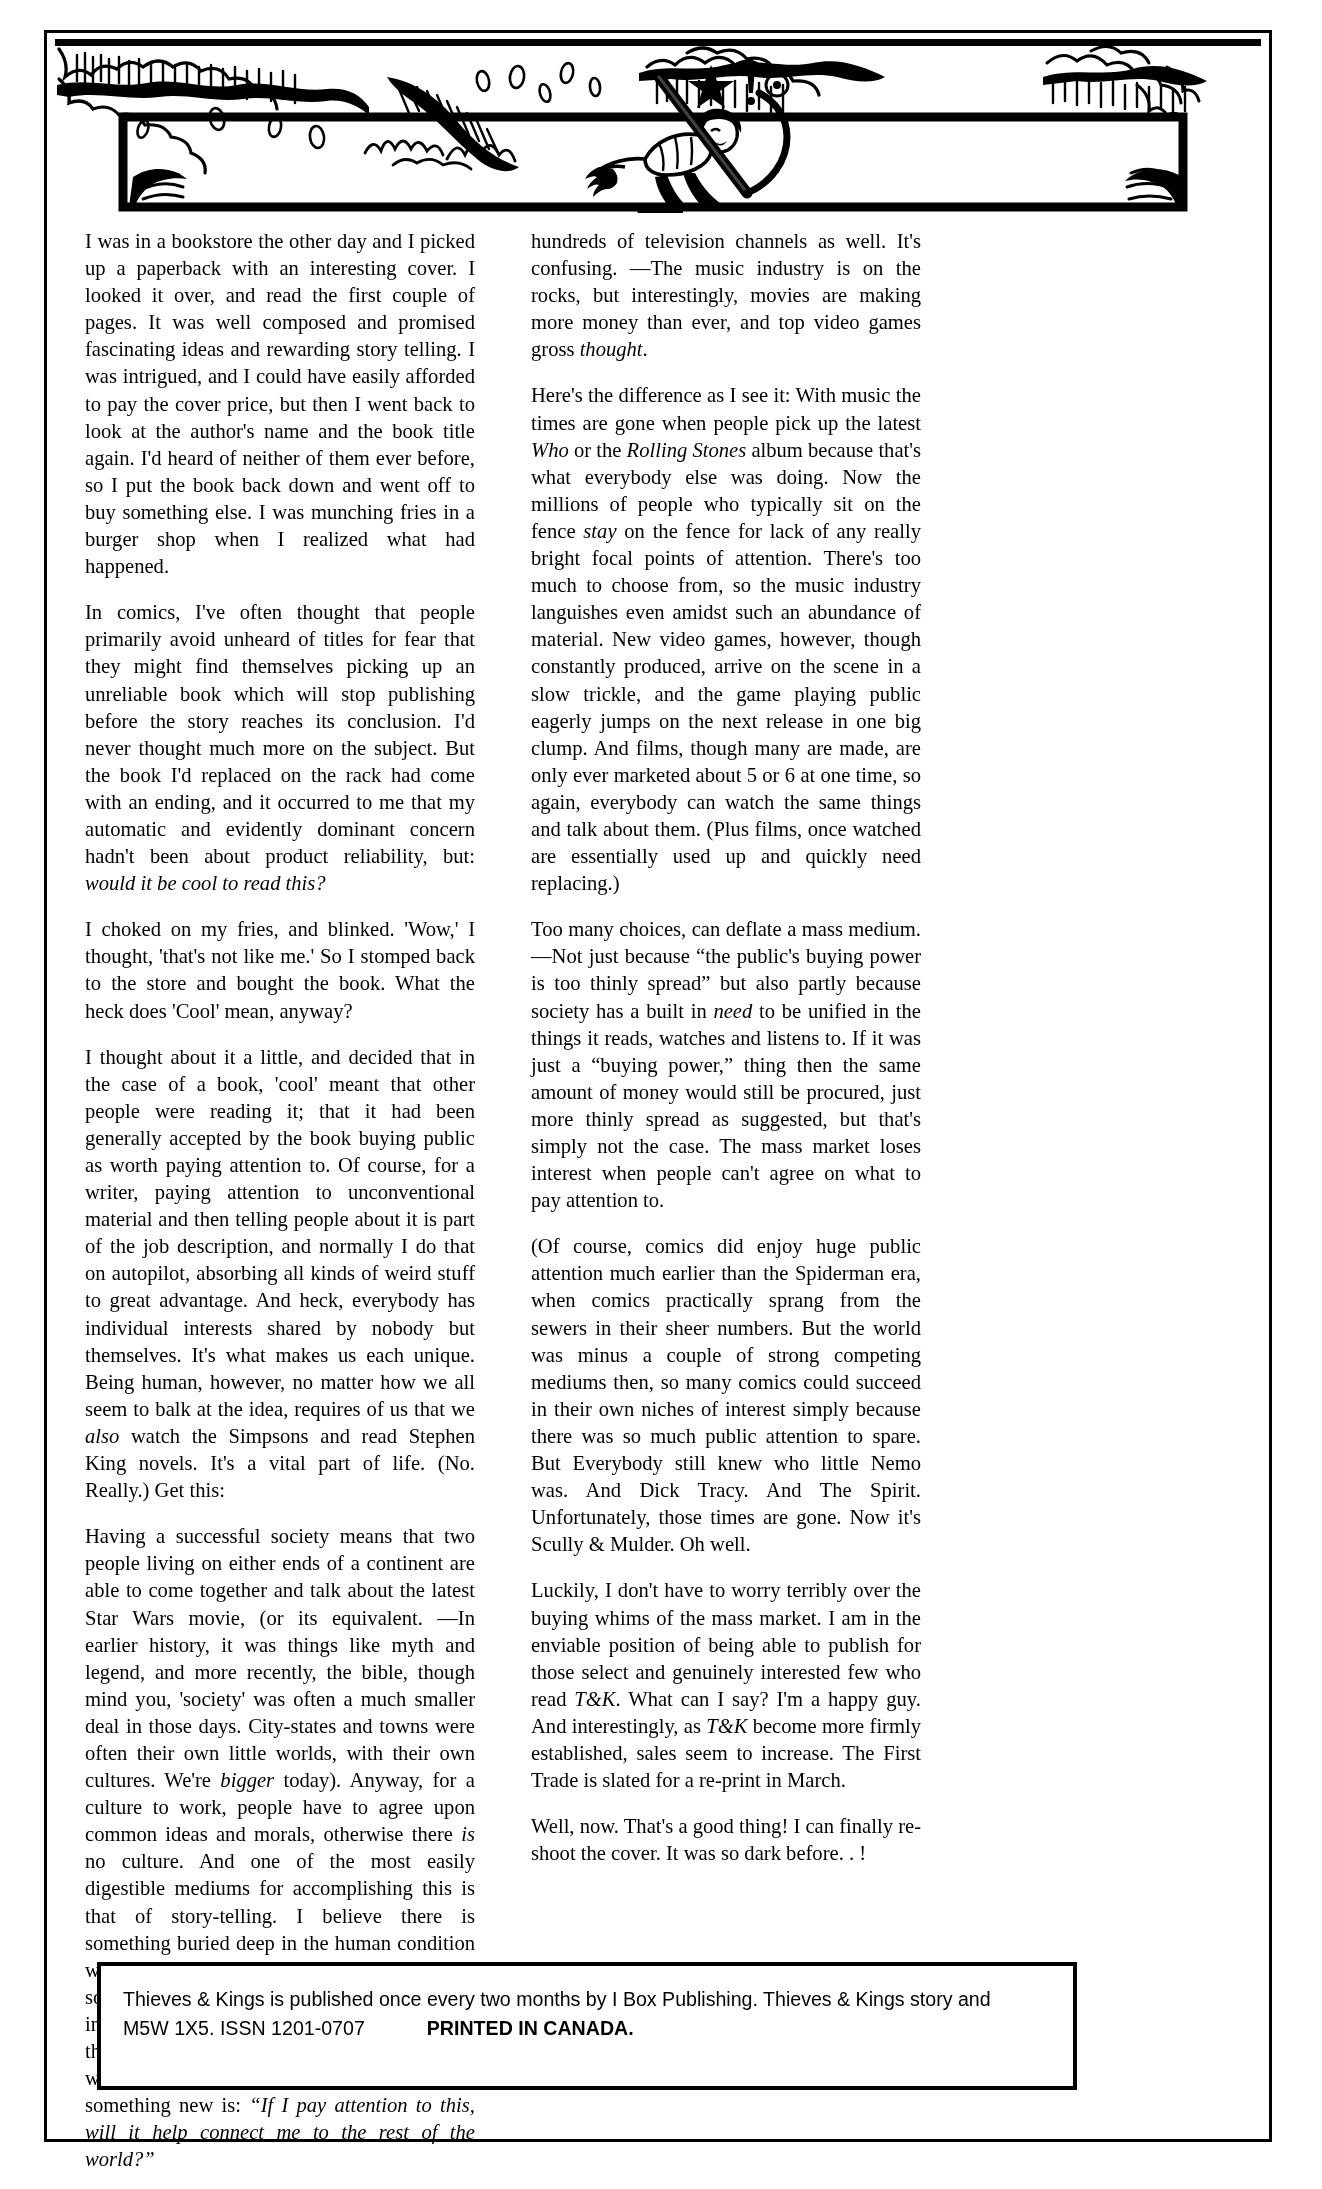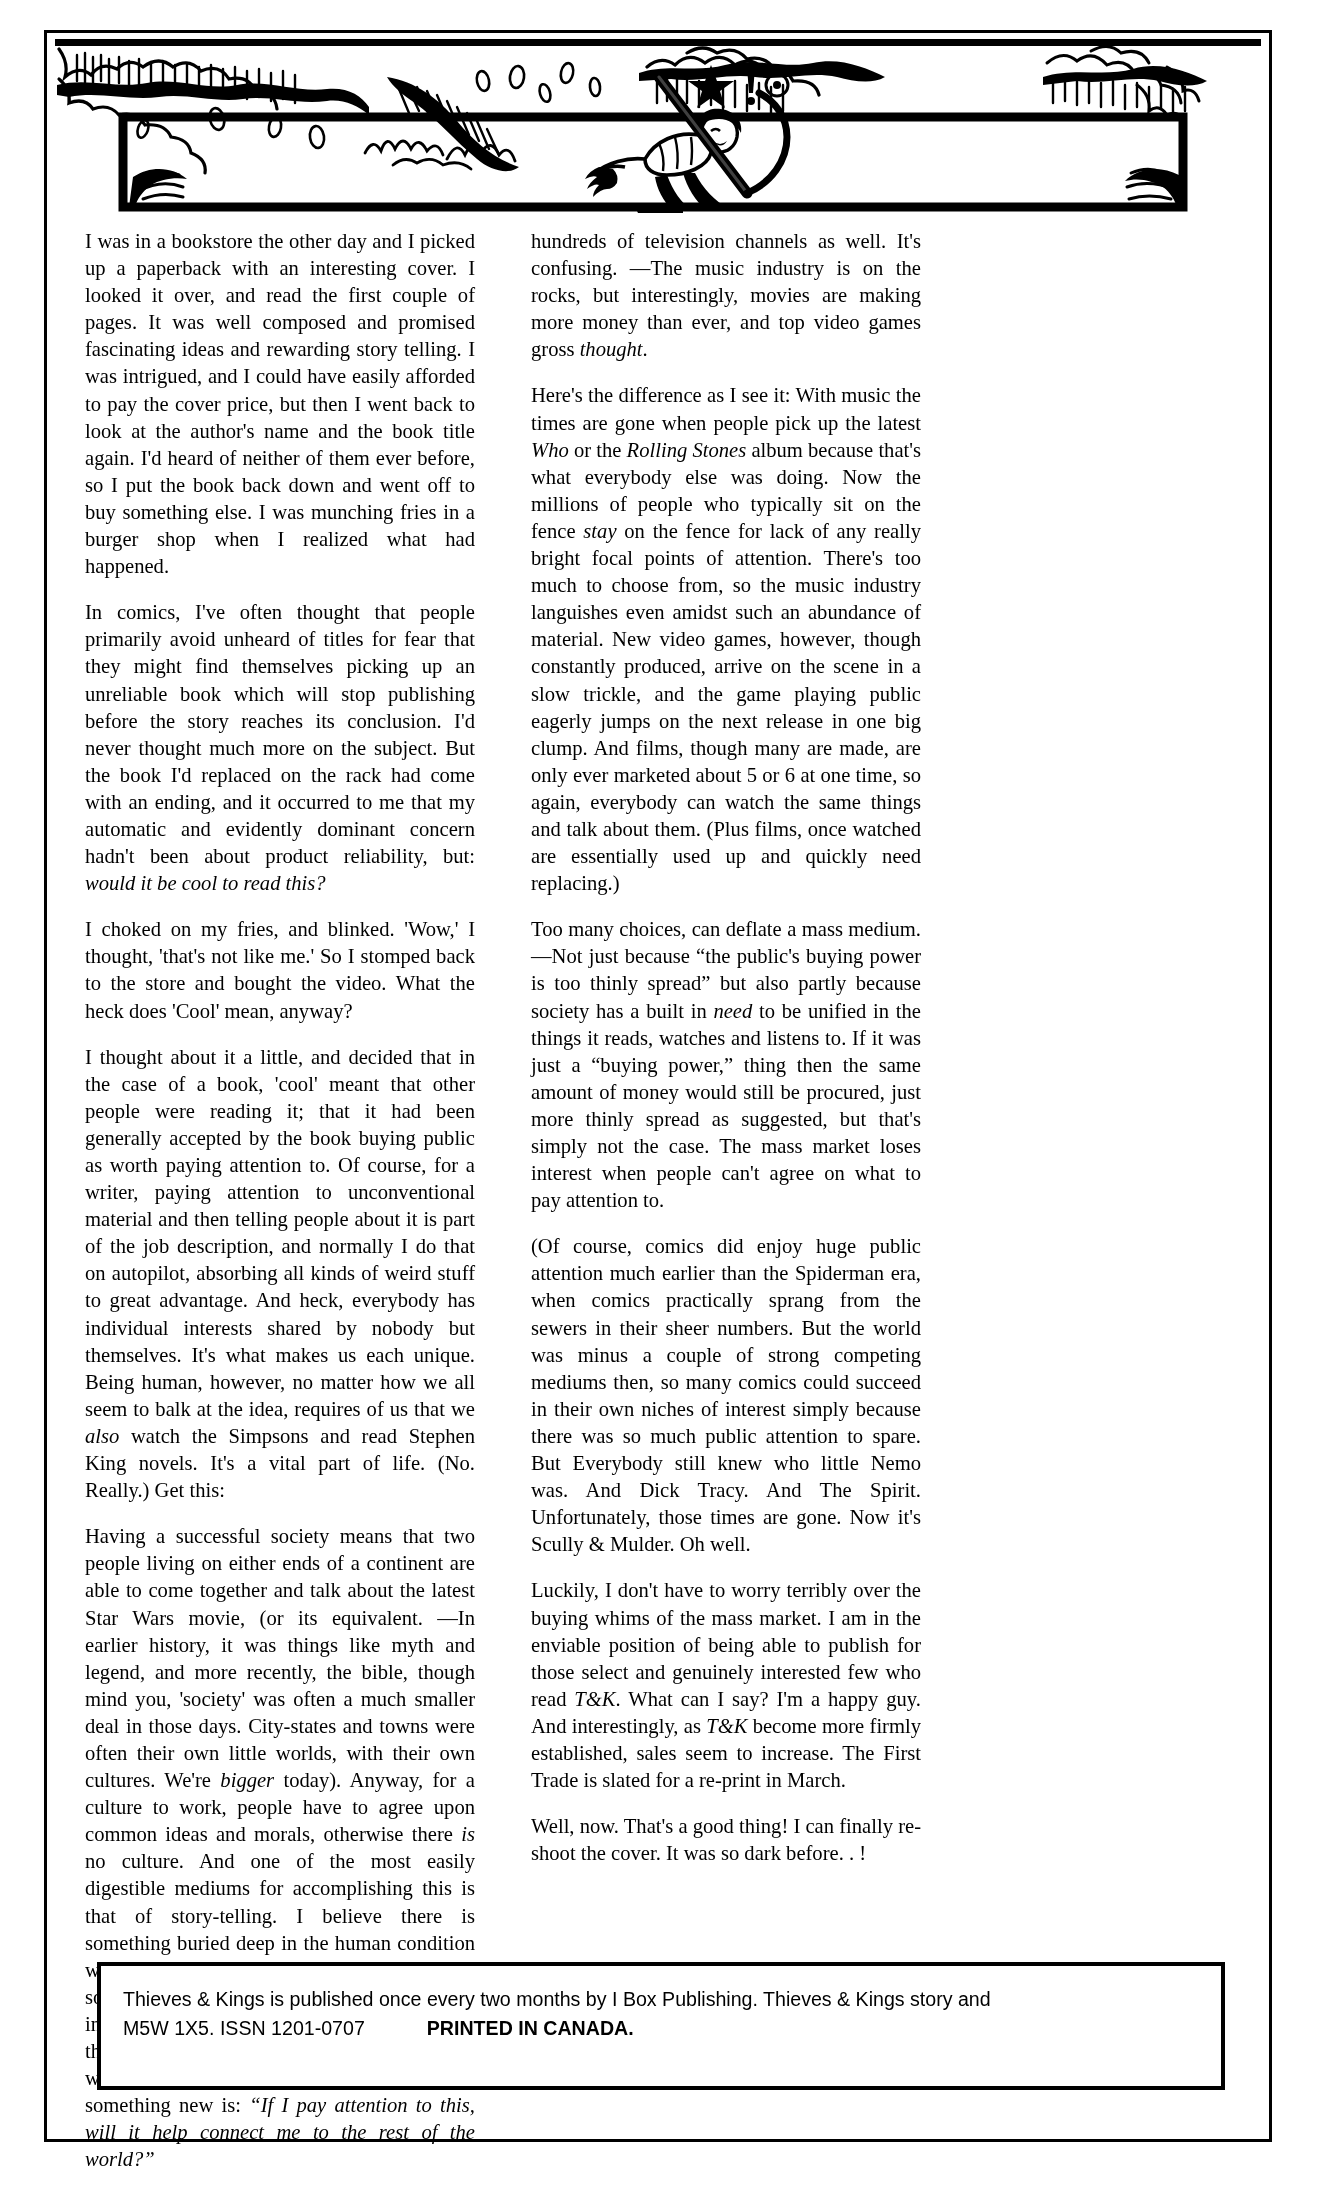--- a/index.html
+++ b/index.html
@@ -61,21 +61,21 @@
     margin: 0 0 19px 0;
   }
   .column p:last-child { margin-bottom: 0; }
   em { font-style: italic; }
 
   
   #colophon {
     position: absolute;
     left: 97px;
     top: 1962px;
-    width: 1128px;
+    width: 980px;
     height: 128px;
     border: 4px solid #000;
     box-sizing: border-box;
     background: #fff;
   }
   #colophon-inner {
     font-family: "Liberation Sans", sans-serif;
     font-size: 19.6px;
     line-height: 28.5px;
     padding: 19px 22px 0 22px;
@@ -243,21 +243,21 @@
     <path d="M700 160 C 724 150, 740 128, 740 104 C 740 84, 728 68, 712 60" stroke="#000" stroke-width="7" fill="none" stroke-linecap="round"></path>
   </g>
 </svg>
 </div>
 
 <div id="columns">
 
   <div class="column left">
     <p>I was in a bookstore the other day and I picked up a paperback with an interesting cover. I looked it over, and read the first couple of pages. It was well composed and promised fascinating ideas and rewarding story telling. I was intrigued, and I could have easily afforded to pay the cover price, but then I went back to look at the author's name and the book title again. I'd heard of neither of them ever before, so I put the book back down and went off to buy something else. I was munching fries in a burger shop when I realized what had happened.</p>
     <p><span>In comics, I've often thought that people primarily avoid unheard of titles for fear that they might find themselves picking up an unreliable book which will stop publishing before the story reaches its conclusion. I'd never thought much more on the subject. But the book I'd replaced on the rack had come with an ending, and it occurred to me that my automatic and evidently dominant concern hadn't been about product reliability, but: </span><em>would it be cool to read this?</em></p>
-    <p>I choked on my fries, and blinked. 'Wow,' I thought, 'that's not like me.' So I stomped back to the store and bought the video. What the heck does 'Cool' mean, anyway?</p>
+    <p>I choked on my fries, and blinked. 'Wow,' I thought, 'that's not like me.' So I stomped back to the store and bought the book. What the heck does 'Cool' mean, anyway?</p>
     <p><span>I thought about it a little, and decided that in the case of a book, 'cool' meant that other people were reading it; that it had been generally accepted by the book buying public as worth paying attention to. Of course, for a writer, paying attention to unconventional material and then telling people about it is part of the job description, and normally I do that on autopilot, absorbing all kinds of weird stuff to great advantage. And heck, everybody has individual interests shared by nobody but themselves. It's what makes us each unique. Being human, however, no matter how we all seem to balk at the idea, requires of us that we </span><em>also</em><span> watch the Simpsons and read Stephen King novels. It's a vital part of life. (No. Really.) Get this:</span></p>
     <p><span>Having a successful society means that two people living on either ends of a continent are able to come together and talk about the latest Star Wars movie, (or its equivalent. —In earlier history, it was things like myth and legend, and more recently, the bible, though mind you, 'society' was often a much smaller deal in those days. City-states and towns were often their own little worlds, with their own cultures. We're </span><em>bigger</em><span> today). Anyway, for a culture to work, people have to agree upon common ideas and morals, otherwise there </span><em>is</em><span> no culture. And one of the most easily digestible mediums for accomplishing this is that of story-telling. I believe there is something buried deep in the human condition which knows the value of a cohesive society; something closely related to the survival instinct. So it seems natural to me that one of the questions we instinctively ask ourselves when we consider paying precious attention to something new is: </span><em>“If I pay attention to this, will it help connect me to the rest of the world?”</em></p>
 
   </div>
 
   <div class="column right">
     <p><span>hundreds of television channels as well. It's confusing. —The music industry is on the rocks, but interestingly, movies are making more money than ever, and top video games gross </span><em>thought</em>.</p>
     <p><span>Here's the difference as I see it: With music the times are gone when people pick up the latest </span><em>Who</em><span> or the </span><em>Rolling Stones</em><span> album because that's what everybody else was doing. Now the millions of people who typically sit on the fence </span><em>stay</em><span> on the fence for lack of any really bright focal points of attention. There's too much to choose from, so the music industry languishes even amidst such an abundance of material. New video games, however, though constantly produced, arrive on the scene in a slow trickle, and the game playing public eagerly jumps on the next release in one big clump. And films, though many are made, are only ever marketed about 5 or 6 at one time, so again, everybody can watch the same things and talk about them. (Plus films, once watched are essentially used up and quickly need replacing.)</span></p>
     <p><span>Too many choices, can deflate a mass medium. —Not just because “the public's buying power is too thinly spread” but also partly because society has a built in </span><em>need</em><span> to be unified in the things it reads, watches and listens to. If it was just a “buying power,” thing then the same amount of money would still be procured, just more thinly spread as suggested, but that's simply not the case. The mass market loses interest when people can't agree on what to pay attention to.</span></p>
     <p>(Of course, comics did enjoy huge public attention much earlier than the Spiderman era, when comics practically sprang from the sewers in their sheer numbers. But the world was minus a couple of strong competing mediums then, so many comics could succeed in their own niches of interest simply because there was so much public attention to spare. But Everybody still knew who little Nemo was. And Dick Tracy. And The Spirit. Unfortunately, those times are gone. Now it's Scully &amp; Mulder. Oh well.</p>

